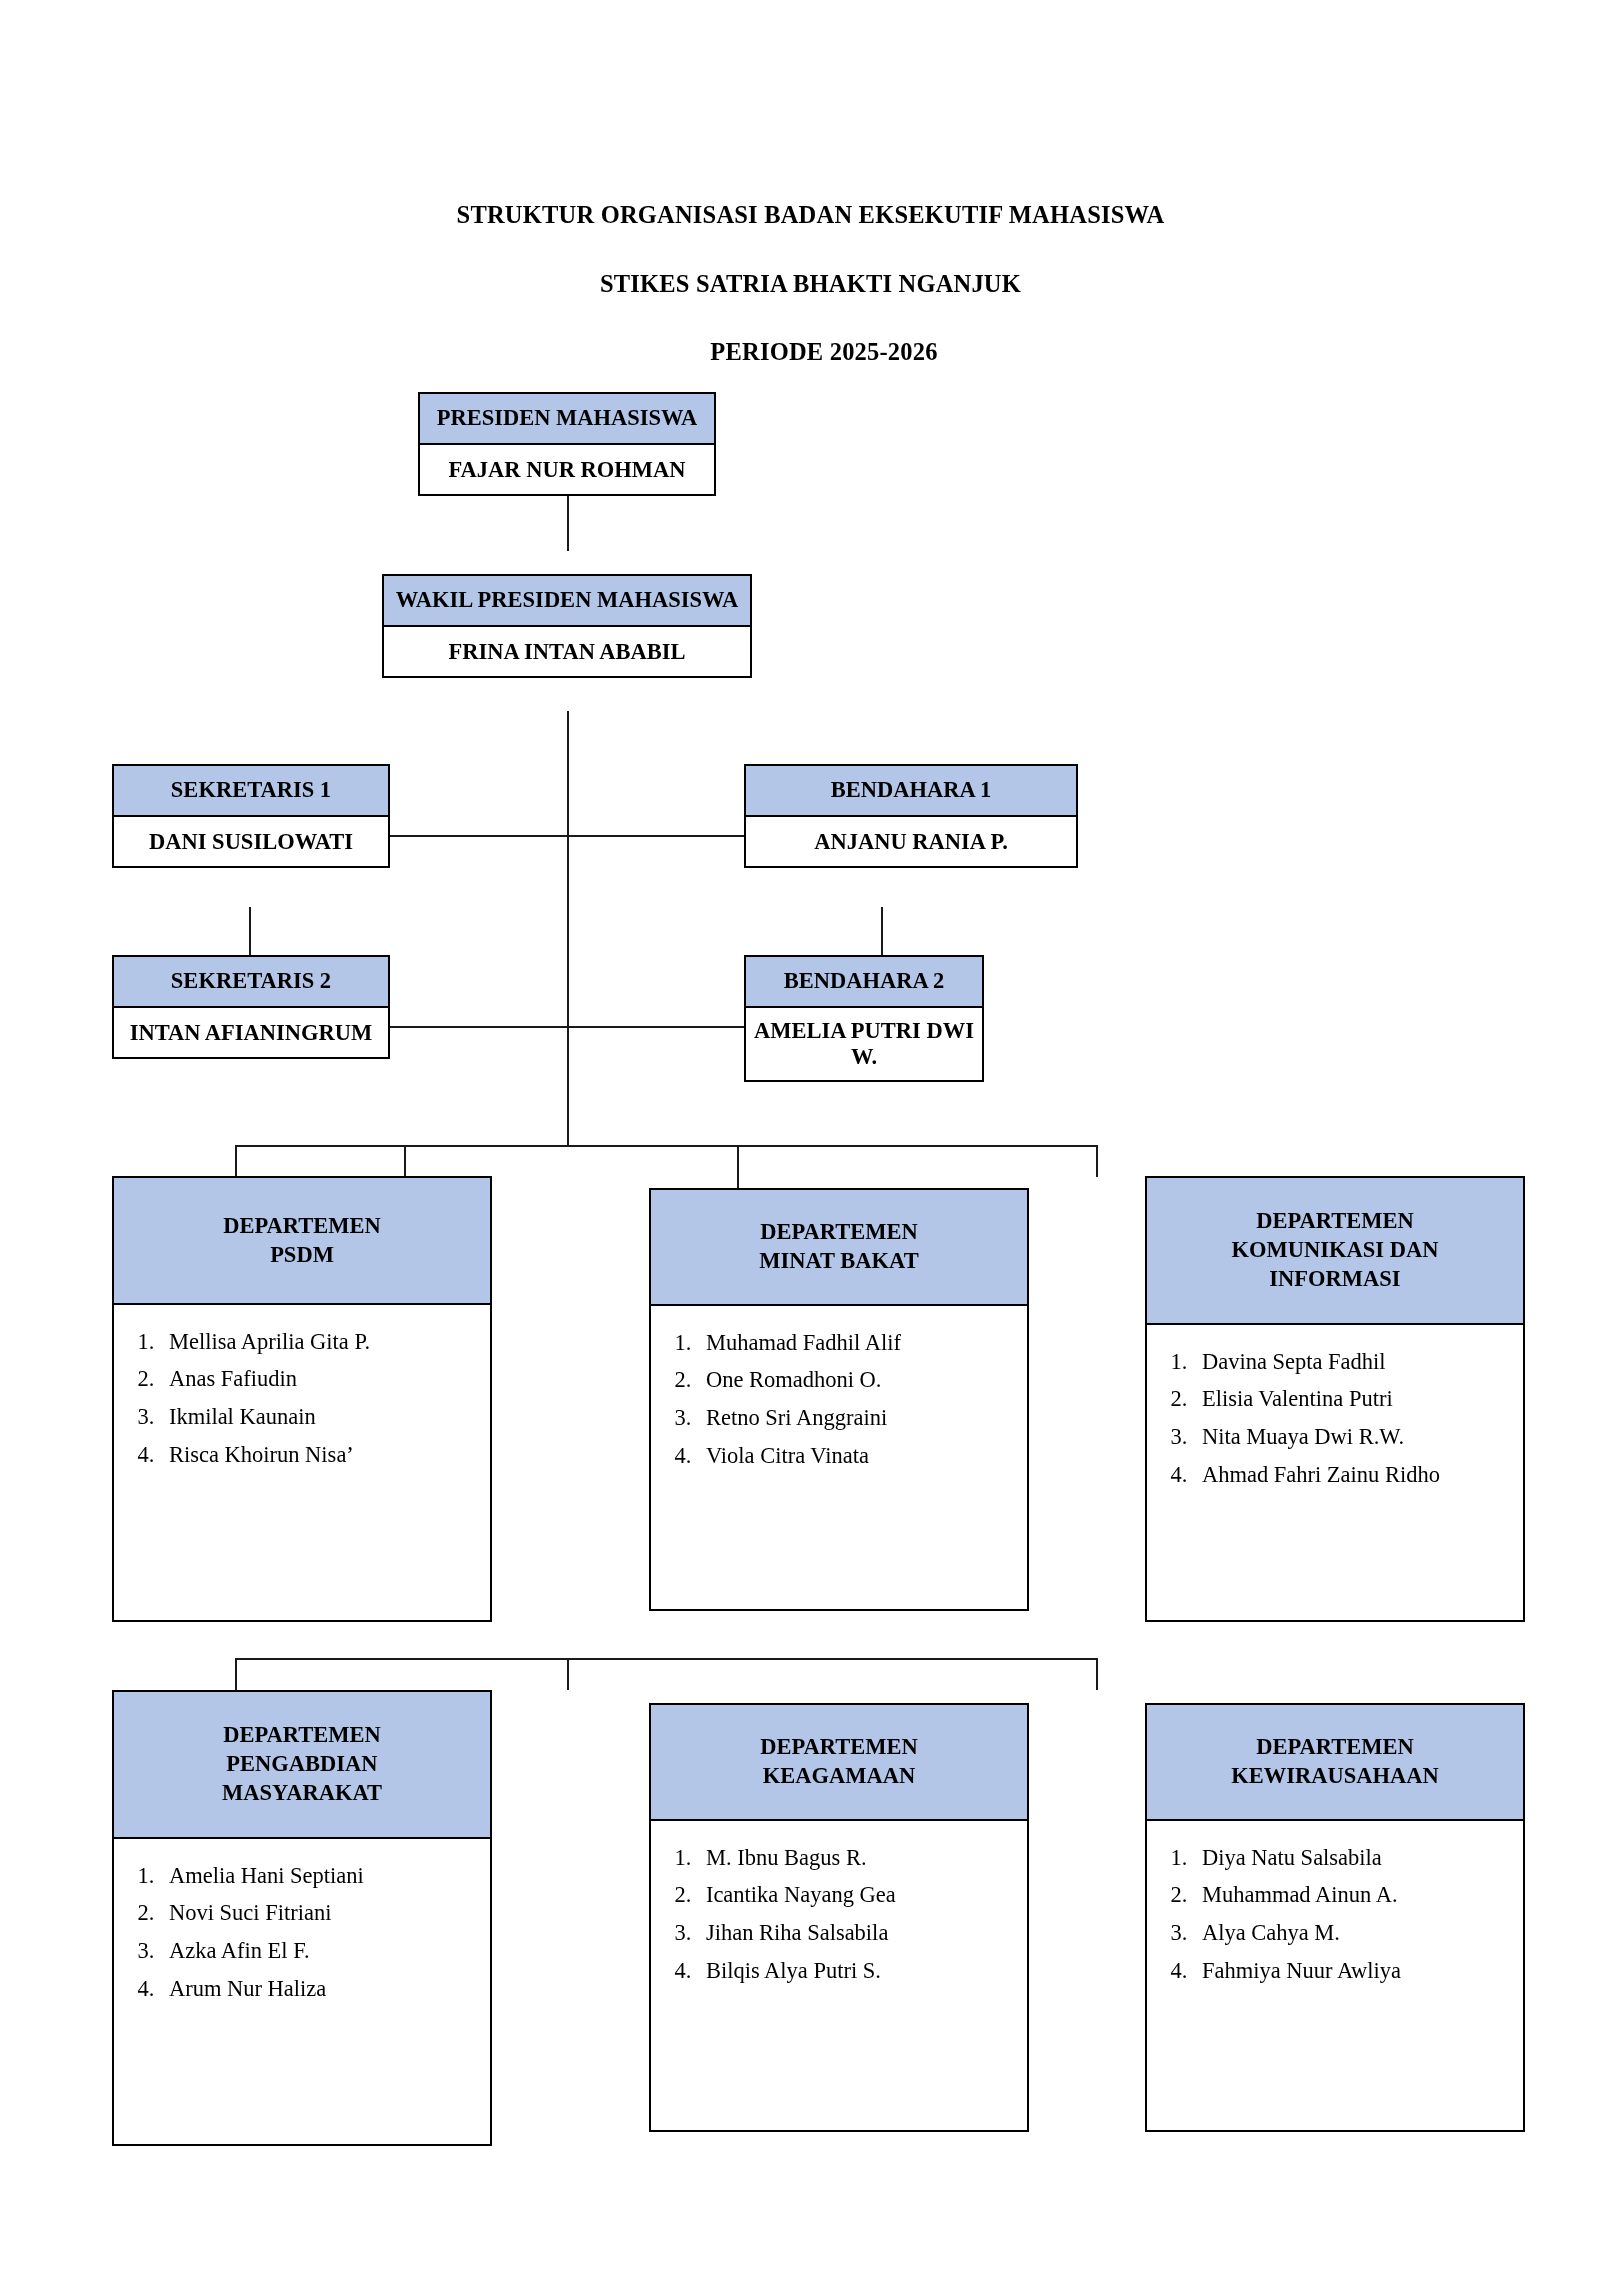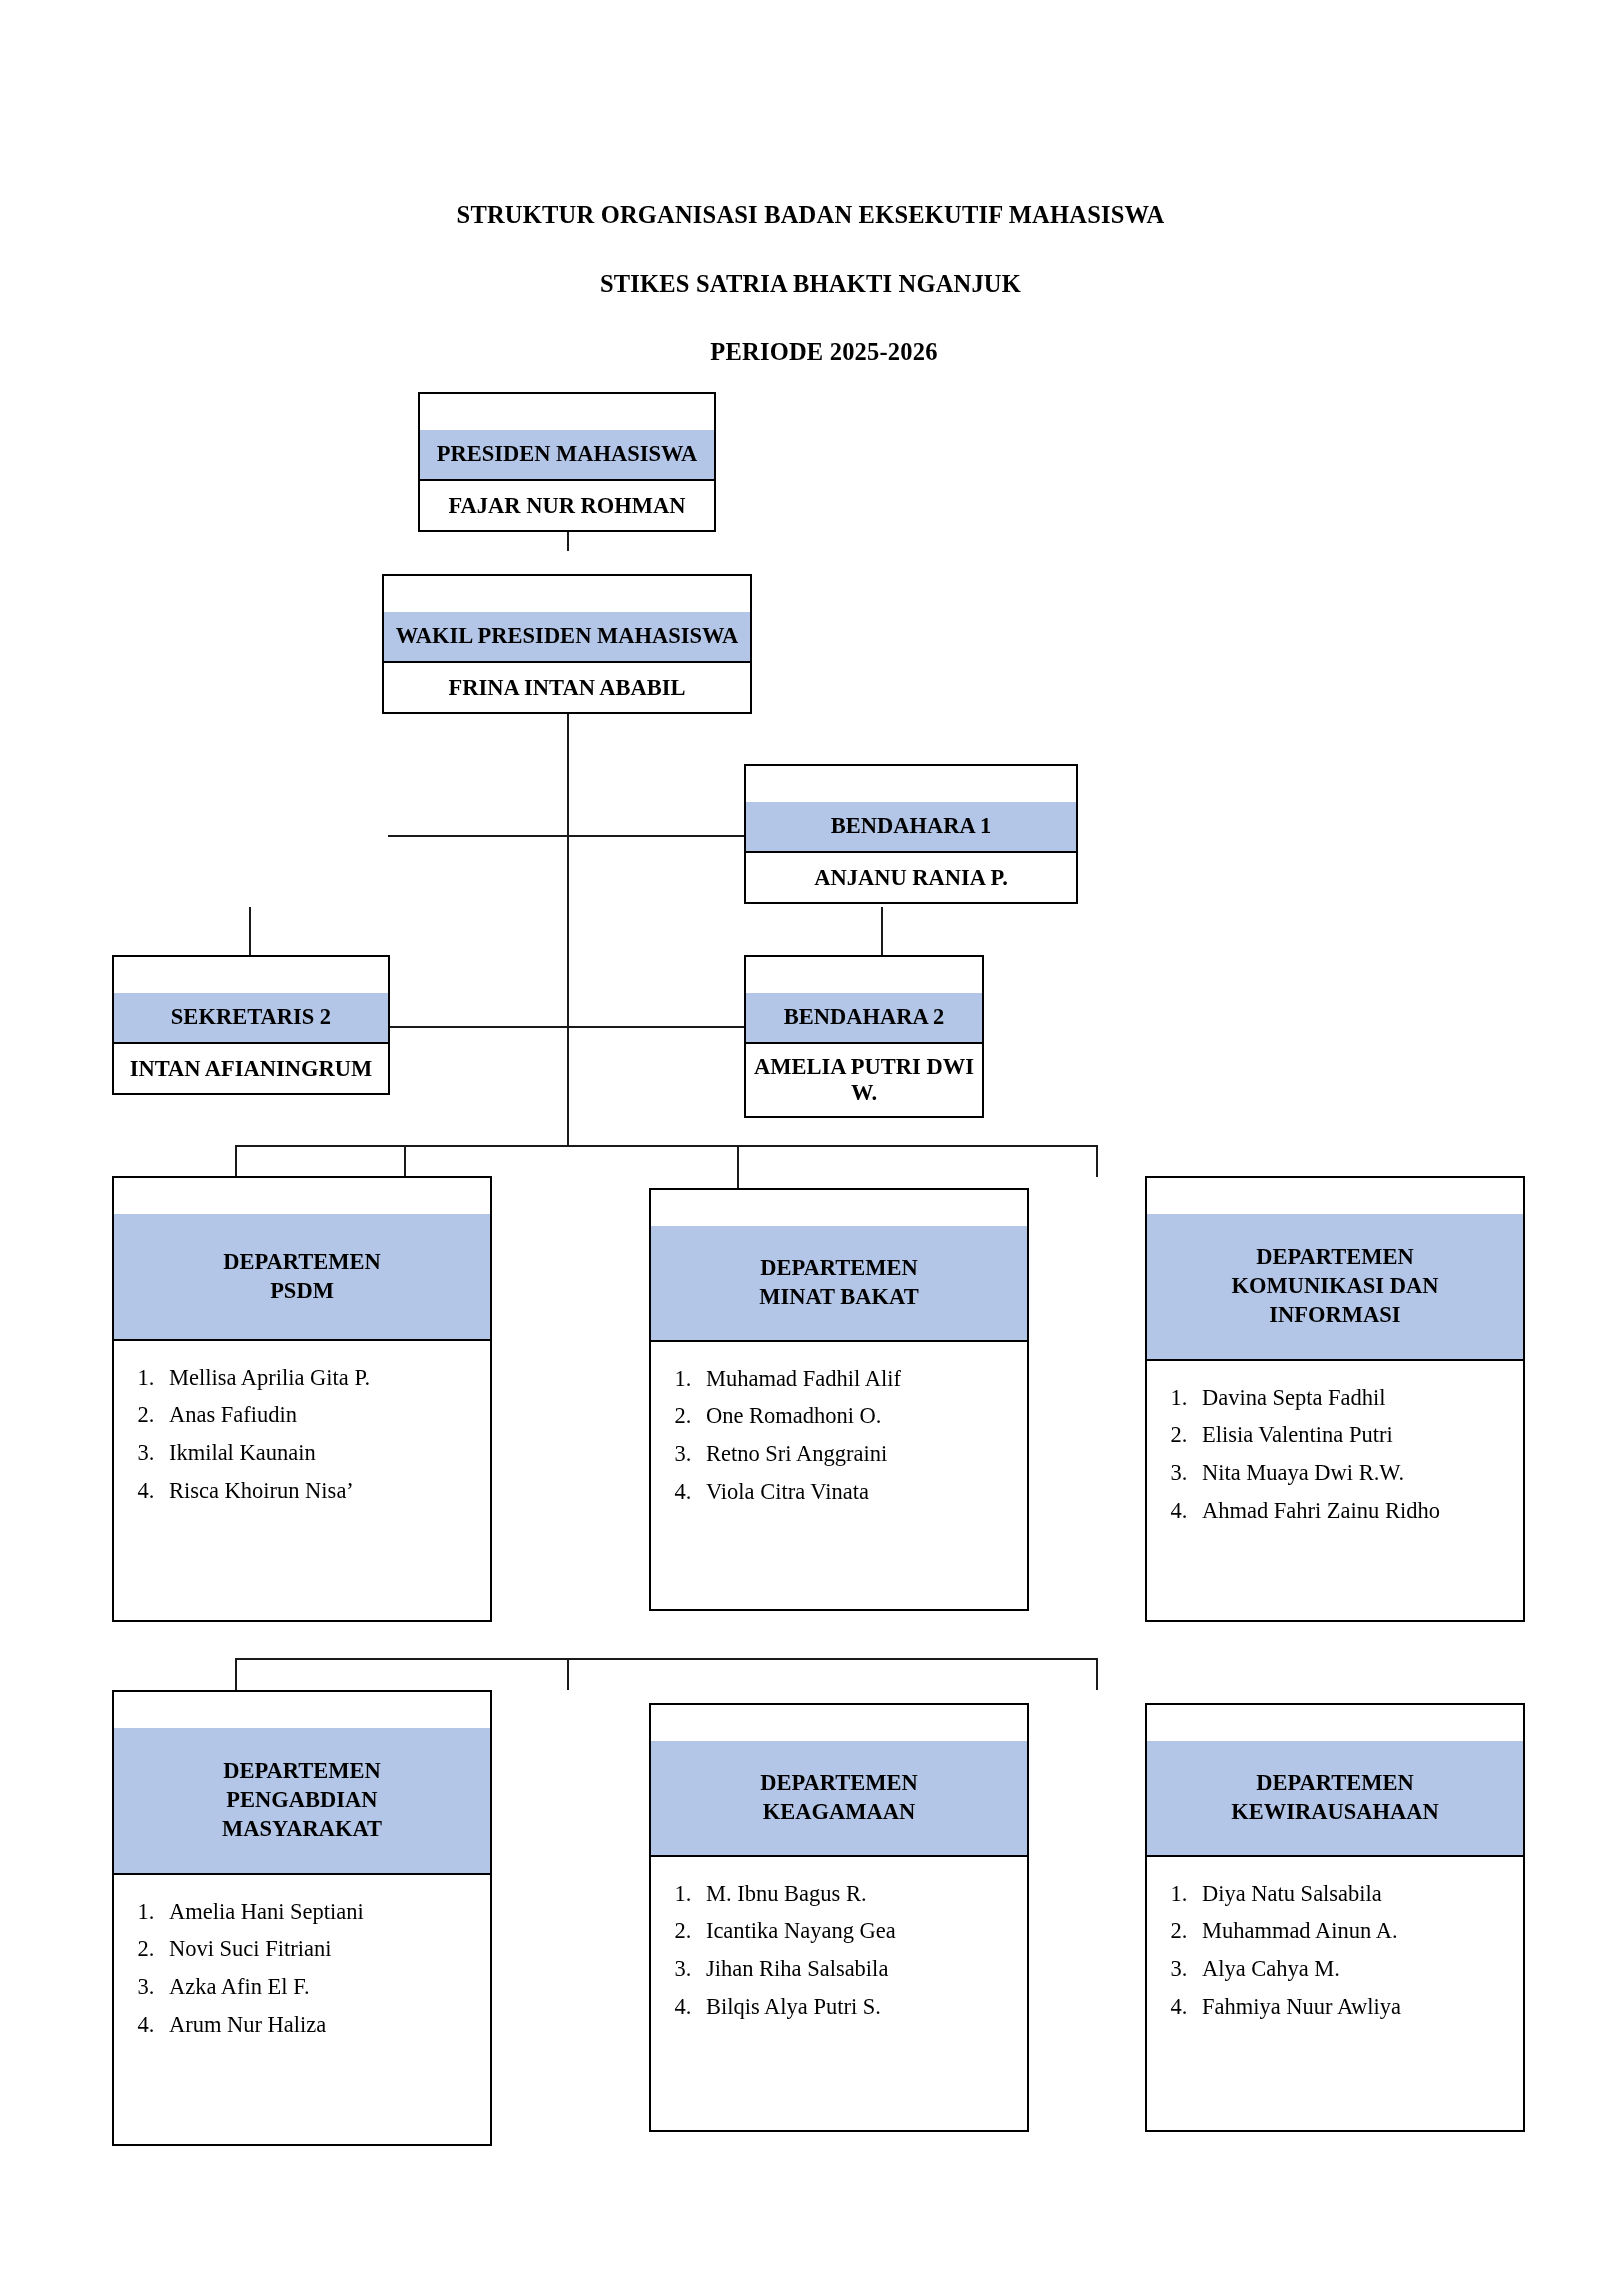--- a/index.html
+++ b/index.html
@@ -50,21 +50,20 @@
     border-bottom:2.9px solid #000000;
     text-align:center;
     font-weight:bold;
     font-size:22.5px;
     line-height:1.28;
     box-sizing:border-box;
     display:flex;
     flex-direction:column;
     align-items:center;
     justify-content:center;
-    margin-top:36px;
   }
   .node .body{
     text-align:center;
     font-weight:bold;
     font-size:22.5px;
     box-sizing:border-box;
     display:flex;
     align-items:center;
     justify-content:center;
   }
@@ -138,20 +137,24 @@
   <div class="node officer" style="left:418px; top:392px; width:298px;">
     <div class="hdr">PRESIDEN MAHASISWA</div>
     <div class="body">FAJAR NUR ROHMAN</div>
   </div>
 
   <div class="node officer" style="left:382px; top:574px; width:370px;">
     <div class="hdr">WAKIL PRESIDEN MAHASISWA</div>
     <div class="body">FRINA INTAN ABABIL</div>
   </div>
 
+  <div class="node officer" style="left:112px; top:764px; width:278px;">
+    <div class="hdr">SEKRETARIS 1</div>
+    <div class="body">DANI SUSILOWATI</div>
+  </div>
 
   <div class="node officer" style="left:112px; top:955px; width:278px;font-family:Liberation Serif, serif;">
     <div class="hdr">SEKRETARIS 2</div>
     <div class="body">INTAN AFIANINGRUM</div>
   </div>
 
   <div class="node officer" style="left:744px; top:764px; width:334px;">
     <div class="hdr">BENDAHARA 1</div>
     <div class="body">ANJANU RANIA P.</div>
   </div>

